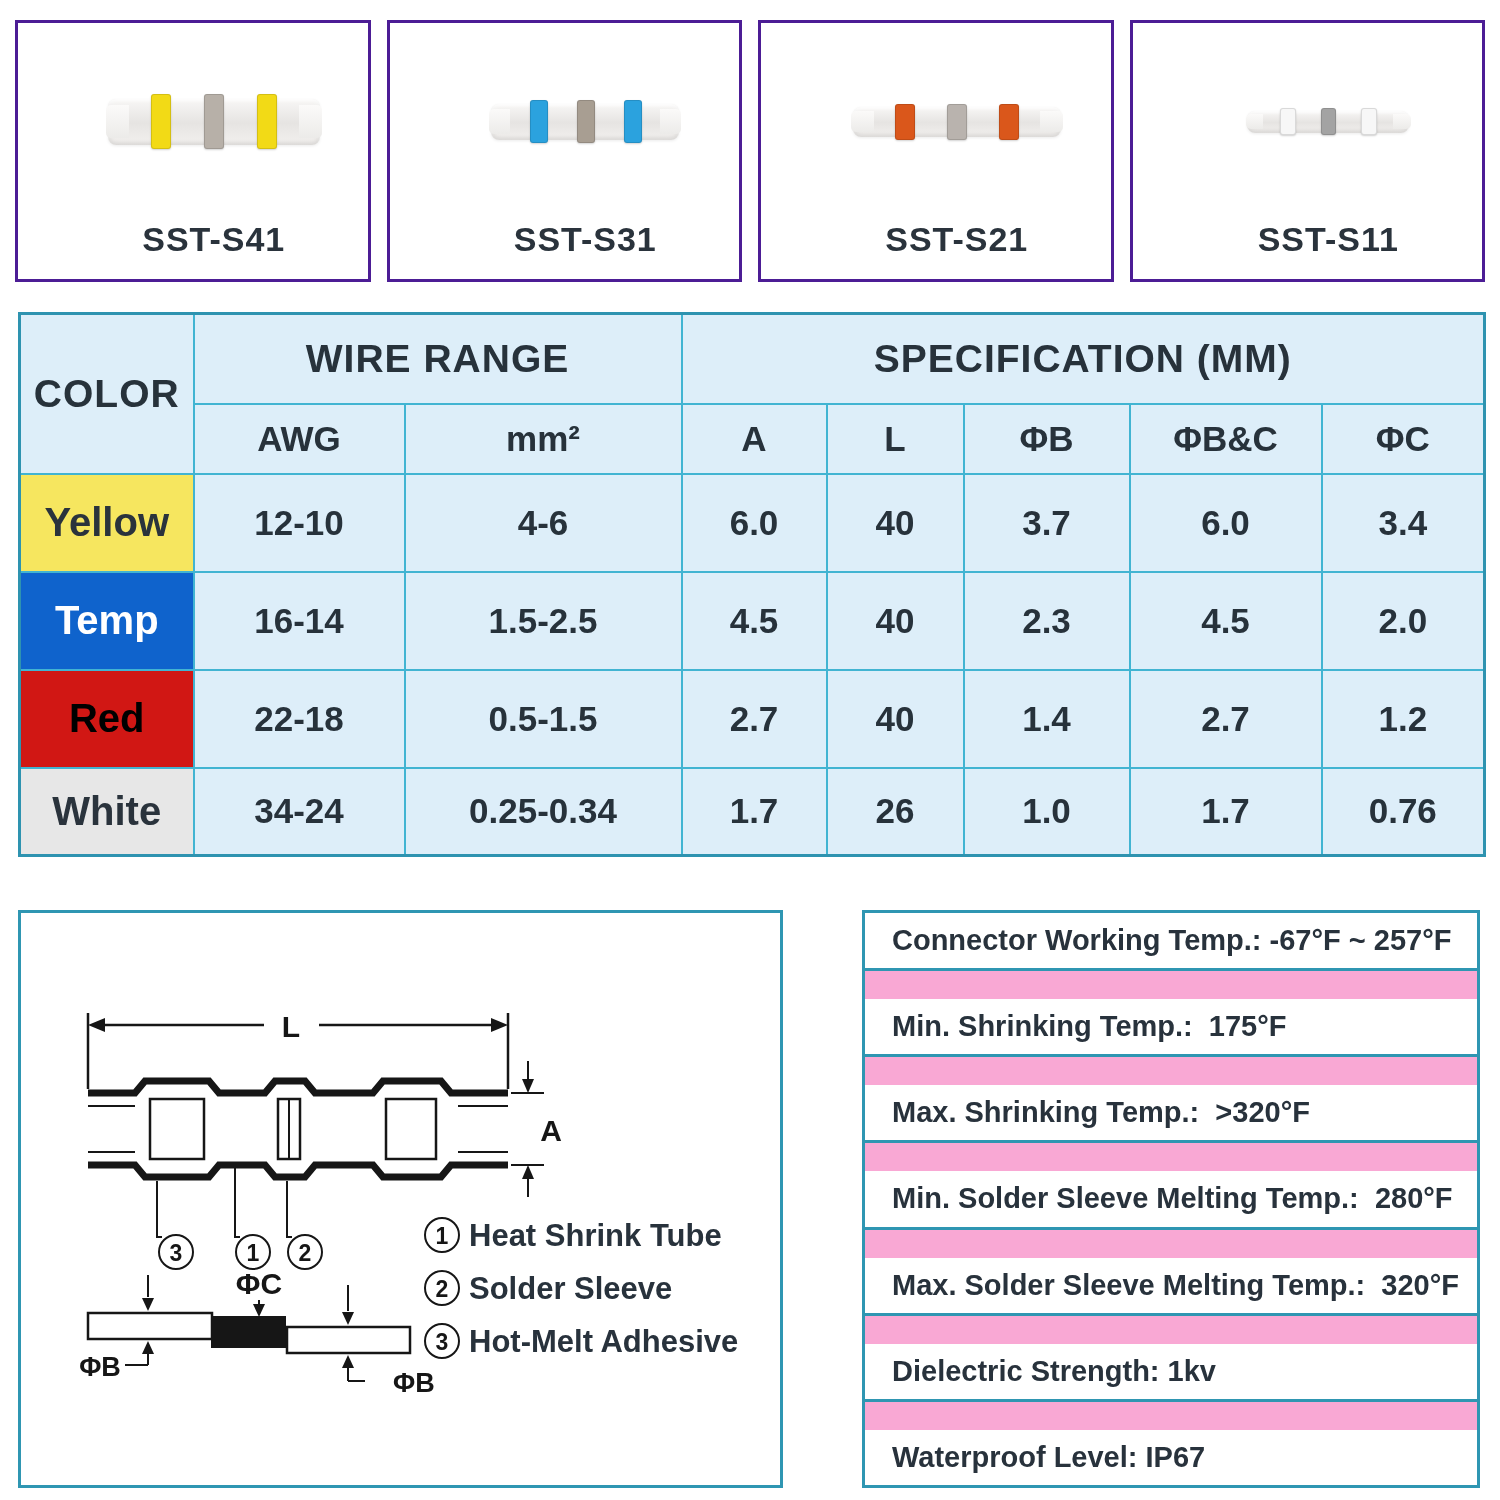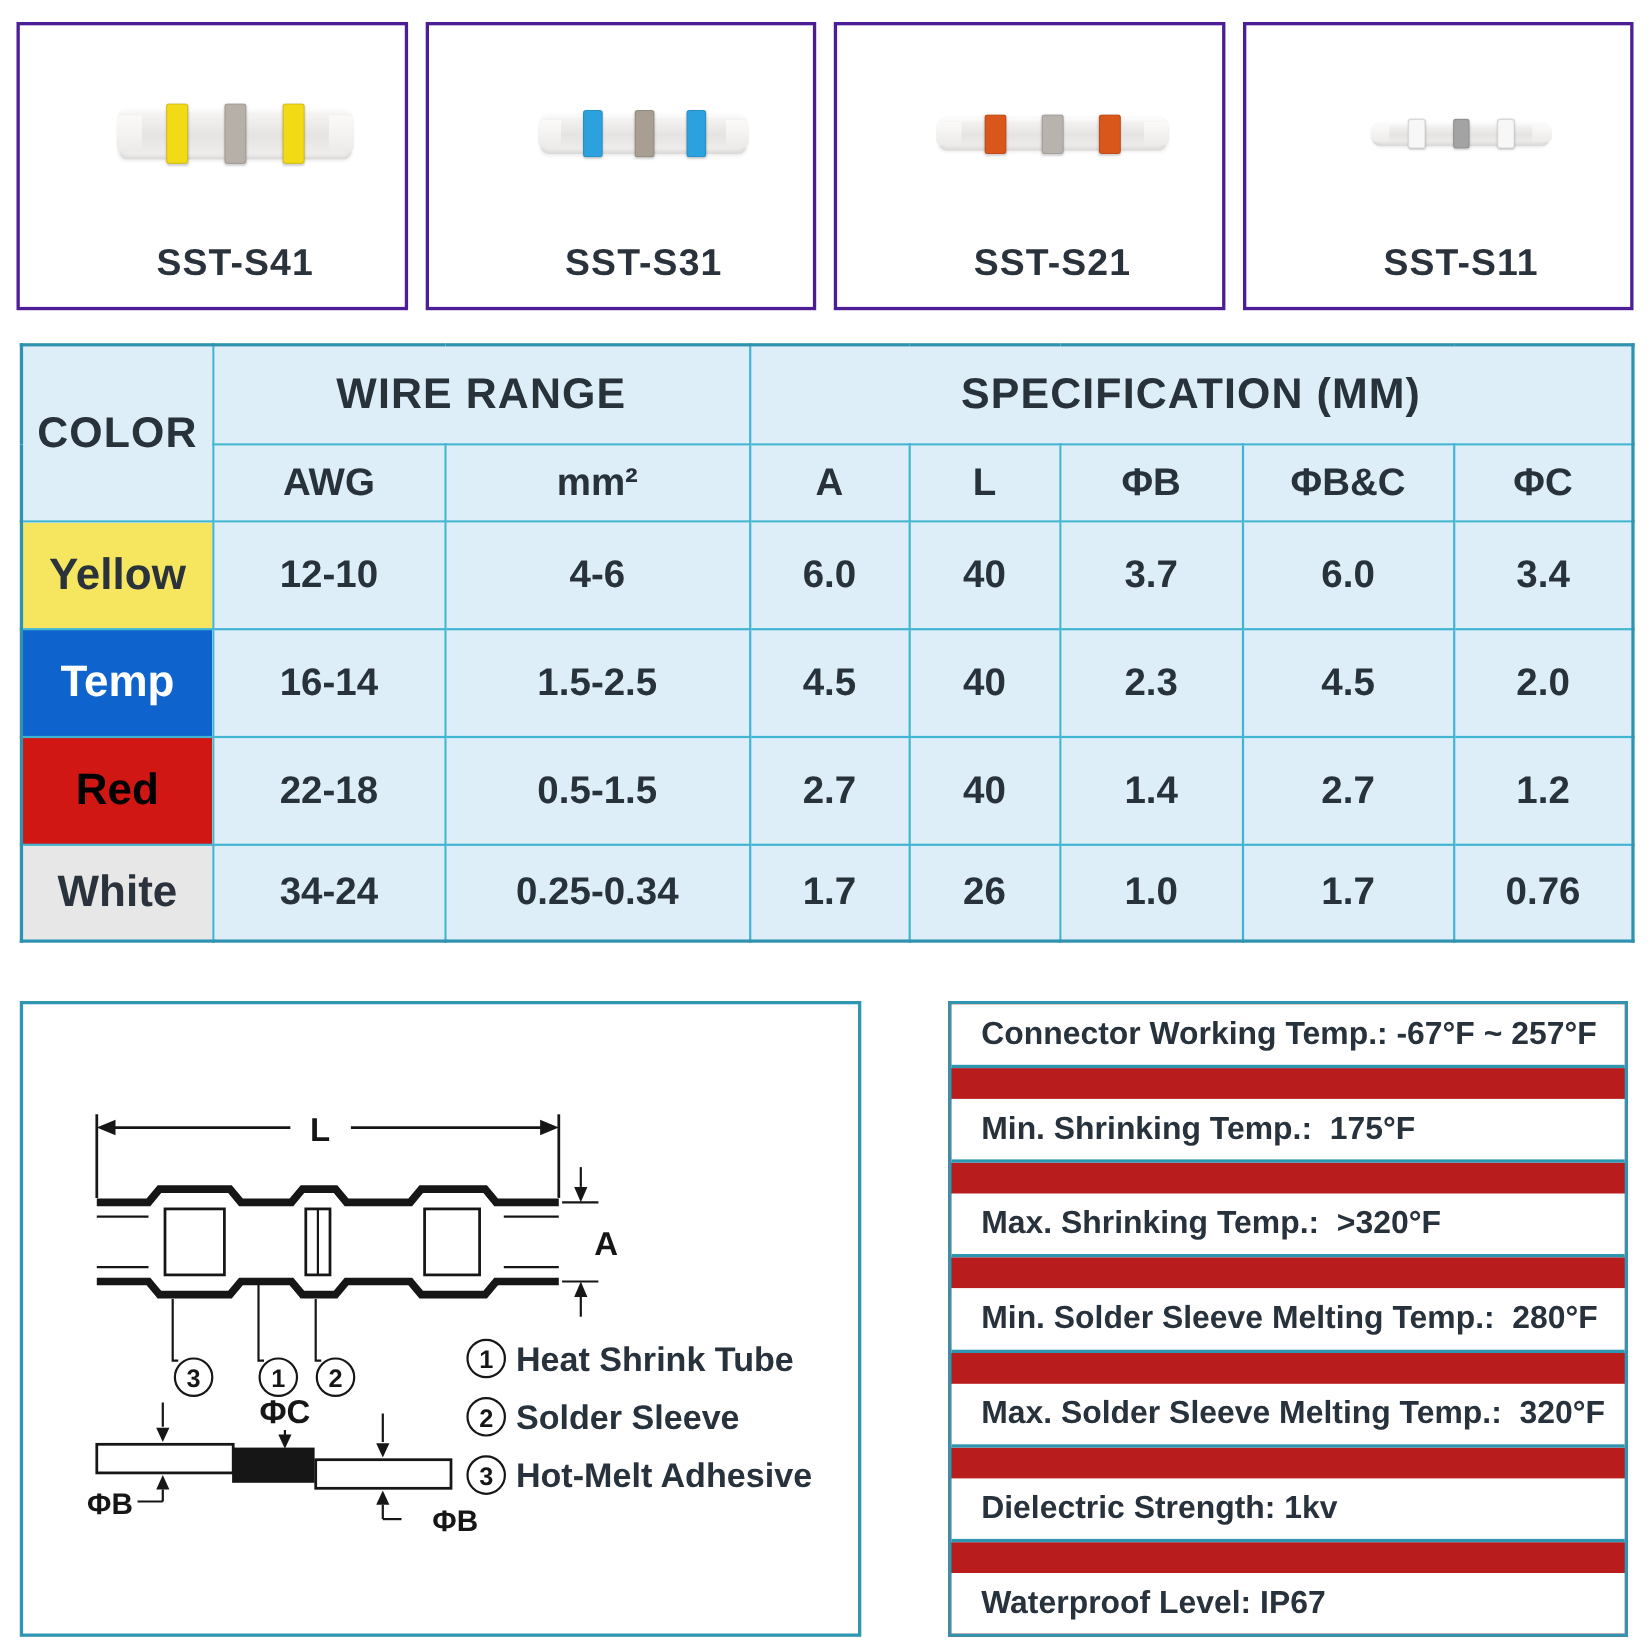--- a/index.html
+++ b/index.html
@@ -39,21 +39,21 @@
   .spec-table .swatch{font-size:40px;font-weight:700;}
   
   .diagram-box{position:absolute;left:18px;top:910px;width:765px;height:578px;border:3px solid #2f96b2;
     box-sizing:border-box;background:#fff;}
   .diagram-box svg{display:block;}
   .dg-dim{font-size:30px;font-weight:700;fill:#161616;}
   .dg-num{font-size:23px;font-weight:700;fill:#161616;}
   .dg-leg{font-size:31px;font-weight:700;fill:#28323c;}
   
   .props{position:absolute;left:862px;top:910px;width:618px;height:578px;border:3px solid #2f96b2;
-    box-sizing:border-box;background:#b91c1c;display:flex;flex-direction:column;gap:28px;}
+    box-sizing:border-box;background:#f9a8d4;display:flex;flex-direction:column;gap:28px;}
   .prop-row{flex:1;display:flex;align-items:center;padding-left:27px;border-bottom:3px solid #2f96b2;background:#fff;}
   .prop-row:last-child{border-bottom:none;}
   .prop-row span{font-size:29px;font-weight:700;color:#28323c;white-space:pre-wrap;}
 </style>
 </head>
 <body>
 
 <div class="cards">
 
   <div class="card c0">

